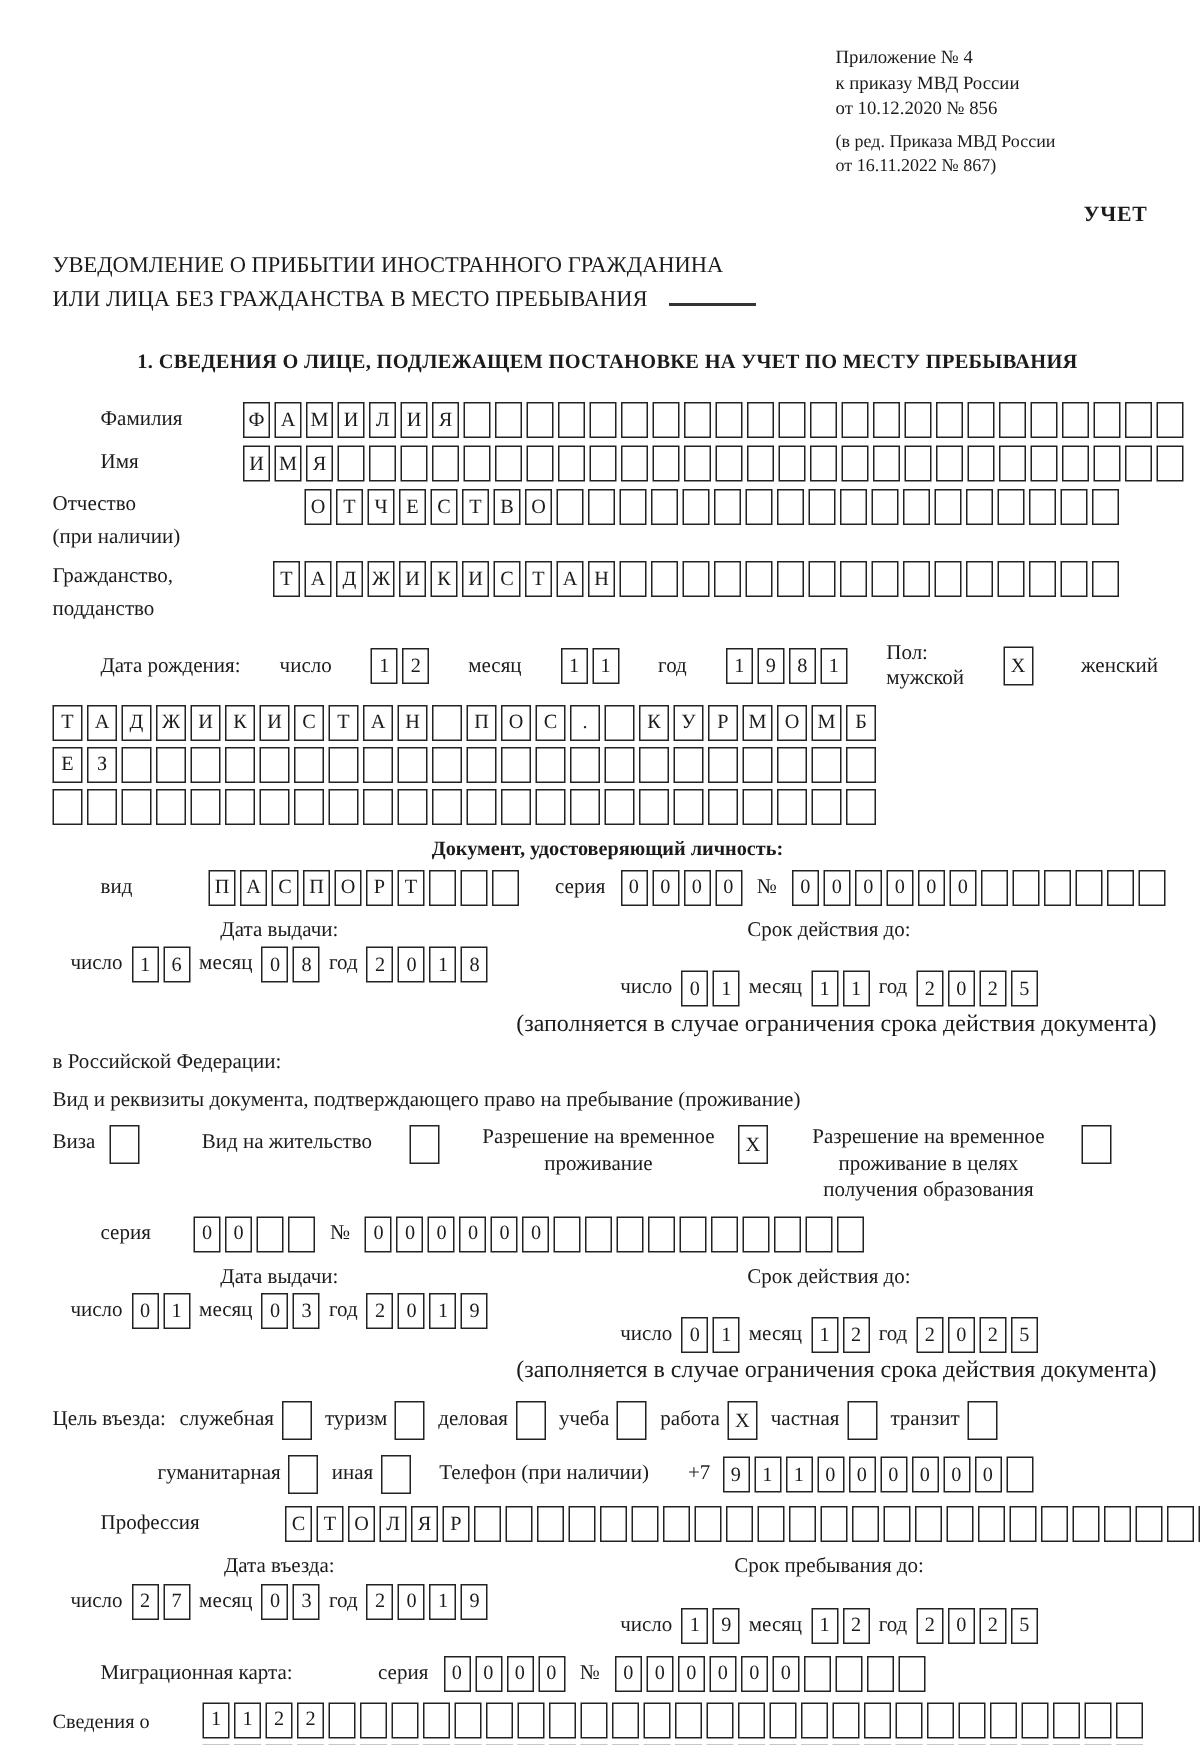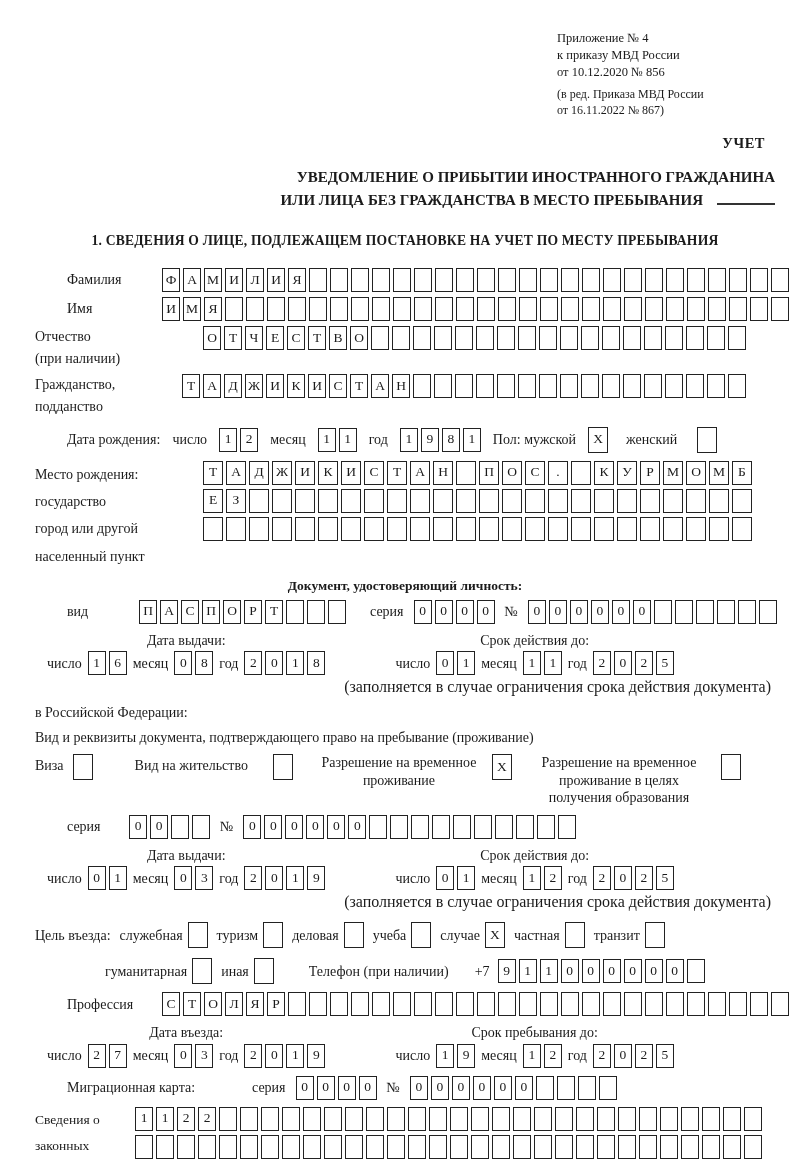--- a/index.html
+++ b/index.html
@@ -4,21 +4,21 @@
 <style>
   html,body{margin:0;padding:0;background:#ffffff;}
   body{width:800px;height:1163px;overflow:hidden;color:#1b1b1b;
        font-family:"Liberation Serif","DejaVu Serif",serif;font-size:14px;line-height:1.25;}
   .content{padding:30px 25px 0 35px;}
 
   
   .appendix{width:190px;margin-left:auto;margin-right:28px;font-size:12.5px;line-height:1.35;}
   .appendix .rev{margin-top:5px;font-size:12px;}
   .forma{ text-align:right;margin:16px 10px 0 0;font-weight:bold;font-size:14.5px;letter-spacing:.5px;}
-  .title{ text-align:right;margin-top:14px;font-weight:bold;font-size:15px;line-height:1.5;}
+  .title{ text-align:left;margin-top:14px;font-weight:normal;font-size:15px;line-height:1.5;}
   .blank-line{display:inline-block;width:58px;border-bottom:2px solid #333;margin-left:14px;}
   .sect{ text-align:center;margin-top:22px;font-weight:bold;font-size:13.6px;letter-spacing:.2px;}
 
   
   .cells{display:flex;gap:3px;flex-wrap:nowrap;}
   .cell{box-sizing:border-box;width:18px;height:24px;border:1.6px solid #222;background:#fff;
         display:flex;align-items:center;justify-content:center;font-size:13.5px;flex:0 0 auto;}
   .wide .cell{width:20px;}
   .box1 .cell{width:20px;height:26px;}
 
@@ -28,39 +28,39 @@
   .w95{width:95px;}  .w168{width:168px;}  .w147{width:147px;}
   .fieldset{display:flex;align-items:flex-start;margin-top:5px;}
   .labelcol{flex:0 0 auto;line-height:1.9;}
   .cellcol{display:flex;flex-direction:column;gap:4px;}
 
   
   .daterow{display:flex;align-items:flex-start;margin-top:8px;padding-left:12px;}
   .dgroup{display:flex;flex-direction:column;width:fit-content;}
   .dg-head{text-align:center;}
   .dg-line{display:flex;align-items:center;gap:6px;margin-top:2px;}
-  .gap70{margin-left:70px;}
+  .gap70{margin-left:88px;gap:16px;}
   .note{text-align:right;font-size:16px;margin-top:2px;padding-right:4px;}
 
   
   .optrow{display:flex;align-items:flex-start;margin-top:8px;gap:14px;}
   .opt{display:flex;align-items:flex-start;gap:9px;}
   .olabel{padding-top:3px;}
   .c2{width:168px;text-align:center;padding-top:0;}
   .c3{width:186px;text-align:center;padding-top:0;}
 
   
   .purpose{display:flex;align-items:center;gap:9px;margin-top:10px;flex-wrap:nowrap;}
   .purpose .opt{align-items:center;gap:5px;}
   .indent105{padding-left:70px;}
   .phone{display:flex;align-items:center;gap:8px;}
 
   .dochead{text-align:center;font-weight:bold;font-size:13.5px;margin-top:8px;}
   .plain{margin-top:7px;}
-  .mt8{margin-top:8px;}
+  .mt8{margin-top:8px;gap:28px;}
 </style>
 </head>
 <body>
 
 <div class="content">
 
   <div class="appendix">
     <div>
         <div>Приложение № 4</div>
         <div>к приказу МВД России</div>
@@ -217,21 +217,21 @@
         <span class="cell"></span>
         <span class="cell"></span>
         <span class="cell"></span>
         <span class="cell"></span>
         <span class="cell"></span>
         <span class="cell"></span>
         <span class="cell"></span>
       </span>
   </div>
 
-  <div class="row" style="margin-top:9px;gap:12px;">
+  <div class="row" style="margin-top:9px;gap:26px;">
     <span class="lbl">Дата рождения:</span>
     <span>число</span>
     <span class="cells">
         <span class="cell">1</span>
         <span class="cell">2</span>
       </span>
     <span>месяц</span>
     <span class="cells">
         <span class="cell">1</span>
         <span class="cell">1</span>
@@ -247,26 +247,20 @@
     <span class="cells box1">
         <span class="cell">X</span>
       </span>
     <span style="margin-left:6px;">женский</span>
     <span class="cells box1" style="margin-left:8px;">
         <span class="cell"></span>
       </span>
   </div>
 
   <div class="fieldset" style="margin-top:8px;">
-    <div class="labelcol w168" style="line-height:1.95;">
-        <div>Место рождения:</div>
-        <div>государство</div>
-        <div>город или другой</div>
-        <div>населенный пункт</div>
-      </div>
     <div class="cellcol">
       <span class="cells wide">
           <span class="cell">Т</span>
           <span class="cell">А</span>
           <span class="cell">Д</span>
           <span class="cell">Ж</span>
           <span class="cell">И</span>
           <span class="cell">К</span>
           <span class="cell">И</span>
           <span class="cell">С</span>
@@ -550,21 +544,21 @@
         </span>
         <span class="opt">
           <span>деловая</span>
           <span class="cell" style="width: 20px; height: 26px;"></span>
         </span>
         <span class="opt">
           <span>учеба</span>
           <span class="cell" style="width: 20px; height: 26px;"></span>
         </span>
         <span class="opt">
-          <span>случае</span>
+          <span>работа</span>
           <span class="cell" style="width: 20px; height: 26px;">X</span>
         </span>
         <span class="opt">
           <span>частная</span>
           <span class="cell" style="width: 20px; height: 26px;"></span>
         </span>
         <span class="opt">
           <span>транзит</span>
           <span class="cell" style="width: 20px; height: 26px;"></span>
         </span>
@@ -574,21 +568,21 @@
     <span class="purpose" style="margin-top:0;">
         <span class="opt">
           <span>гуманитарная</span>
           <span class="cell" style="width: 20px; height: 26px;"></span>
         </span>
         <span class="opt">
           <span>иная</span>
           <span class="cell" style="width: 20px; height: 26px;"></span>
         </span>
       </span>
-    <span class="phone" style="margin-left:26px;">
+    <span class="phone" style="margin-left:10px;">
       <span>Телефон (при наличии)</span>
       <span style="margin-left:18px;">+7</span>
       <span class="cells">
           <span class="cell">9</span>
           <span class="cell">1</span>
           <span class="cell">1</span>
           <span class="cell">0</span>
           <span class="cell">0</span>
           <span class="cell">0</span>
           <span class="cell">0</span>

